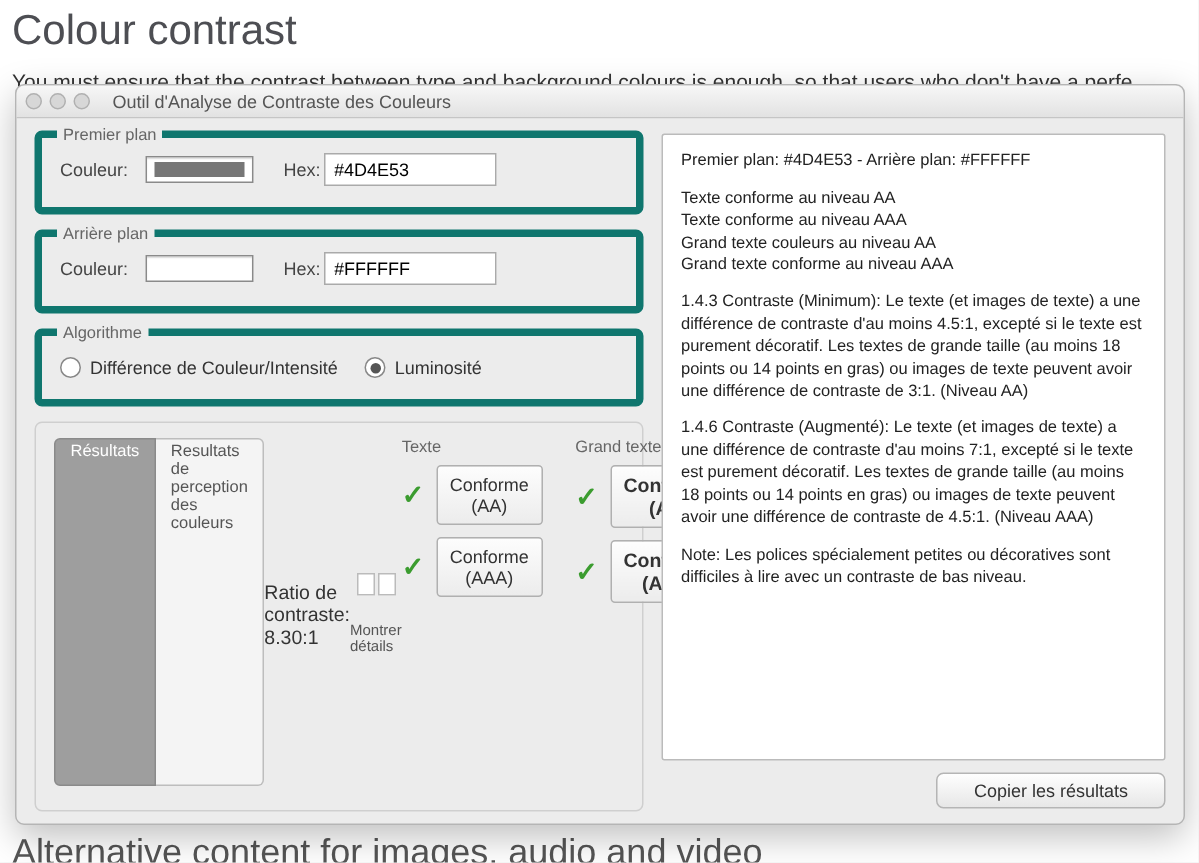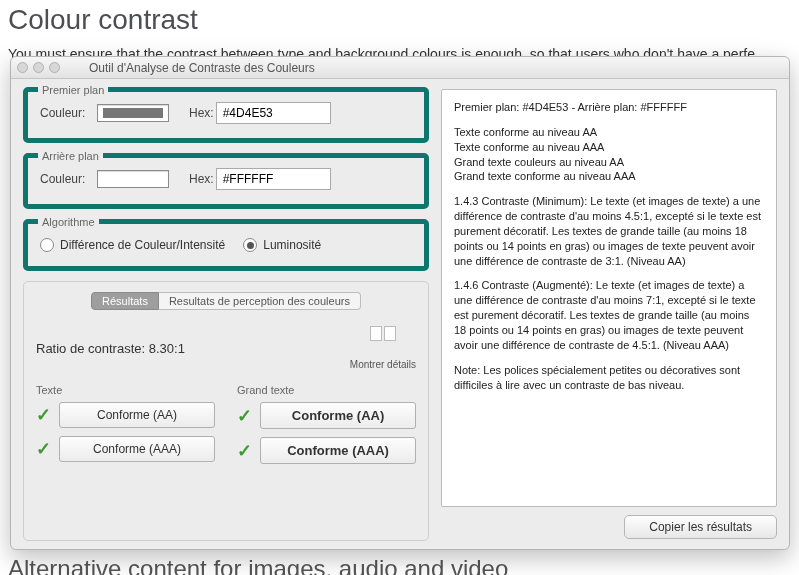--- a/index.html
+++ b/index.html
@@ -54,21 +54,21 @@
   border-bottom: 1px solid #c5c5c5;
   border-radius: 6px 6px 0 0;
   display: flex;
   align-items: center;
   padding: 0 6px;
   gap: 5px;
   font-size: 12px;
   color: #555;
 }
 .traffic { width:11px; height:11px; border-radius:50%; background:#d7d7d7; border:1px solid #b0b0b0; }
-.titlebar .title { margin-left: 24px; font-weight: 400; }
+.titlebar .title { margin-left: 10px; font-weight: 400; }
 .app-body { flex: 1; display: flex; }
 .left-panel {
   width: 430px;
   padding: 8px 12px;
   display: flex;
   flex-direction: column;
 }
 .fieldset {
   border: 5px solid #0f766e;
   border-radius: 5px;
@@ -111,21 +111,21 @@
   display:inline-flex; align-items:center; justify-content:center;
 }
 .radio.selected::after { content:""; width:7px; height:7px; border-radius:50%; background:#555; }
 .algo-row span { font-size: 12px; color:#333; margin-right:12px;}
 .results-box {
   border: 1px solid #cfcfcf;
   border-radius: 5px;
   padding: 10px 12px;
   flex: 1;
   display:flex;
-  flex-direction:column;
+  flex-direction:row;
 }
 .tabs { display:flex; gap:0; margin-bottom:6px; justify-content:center;}
 .tab {
   font-size: 11px;
   padding: 2px 10px;
   border: 1px solid #bdbdbd;
   background: #f4f4f4;
   color:#555;
   cursor:pointer;
 }

